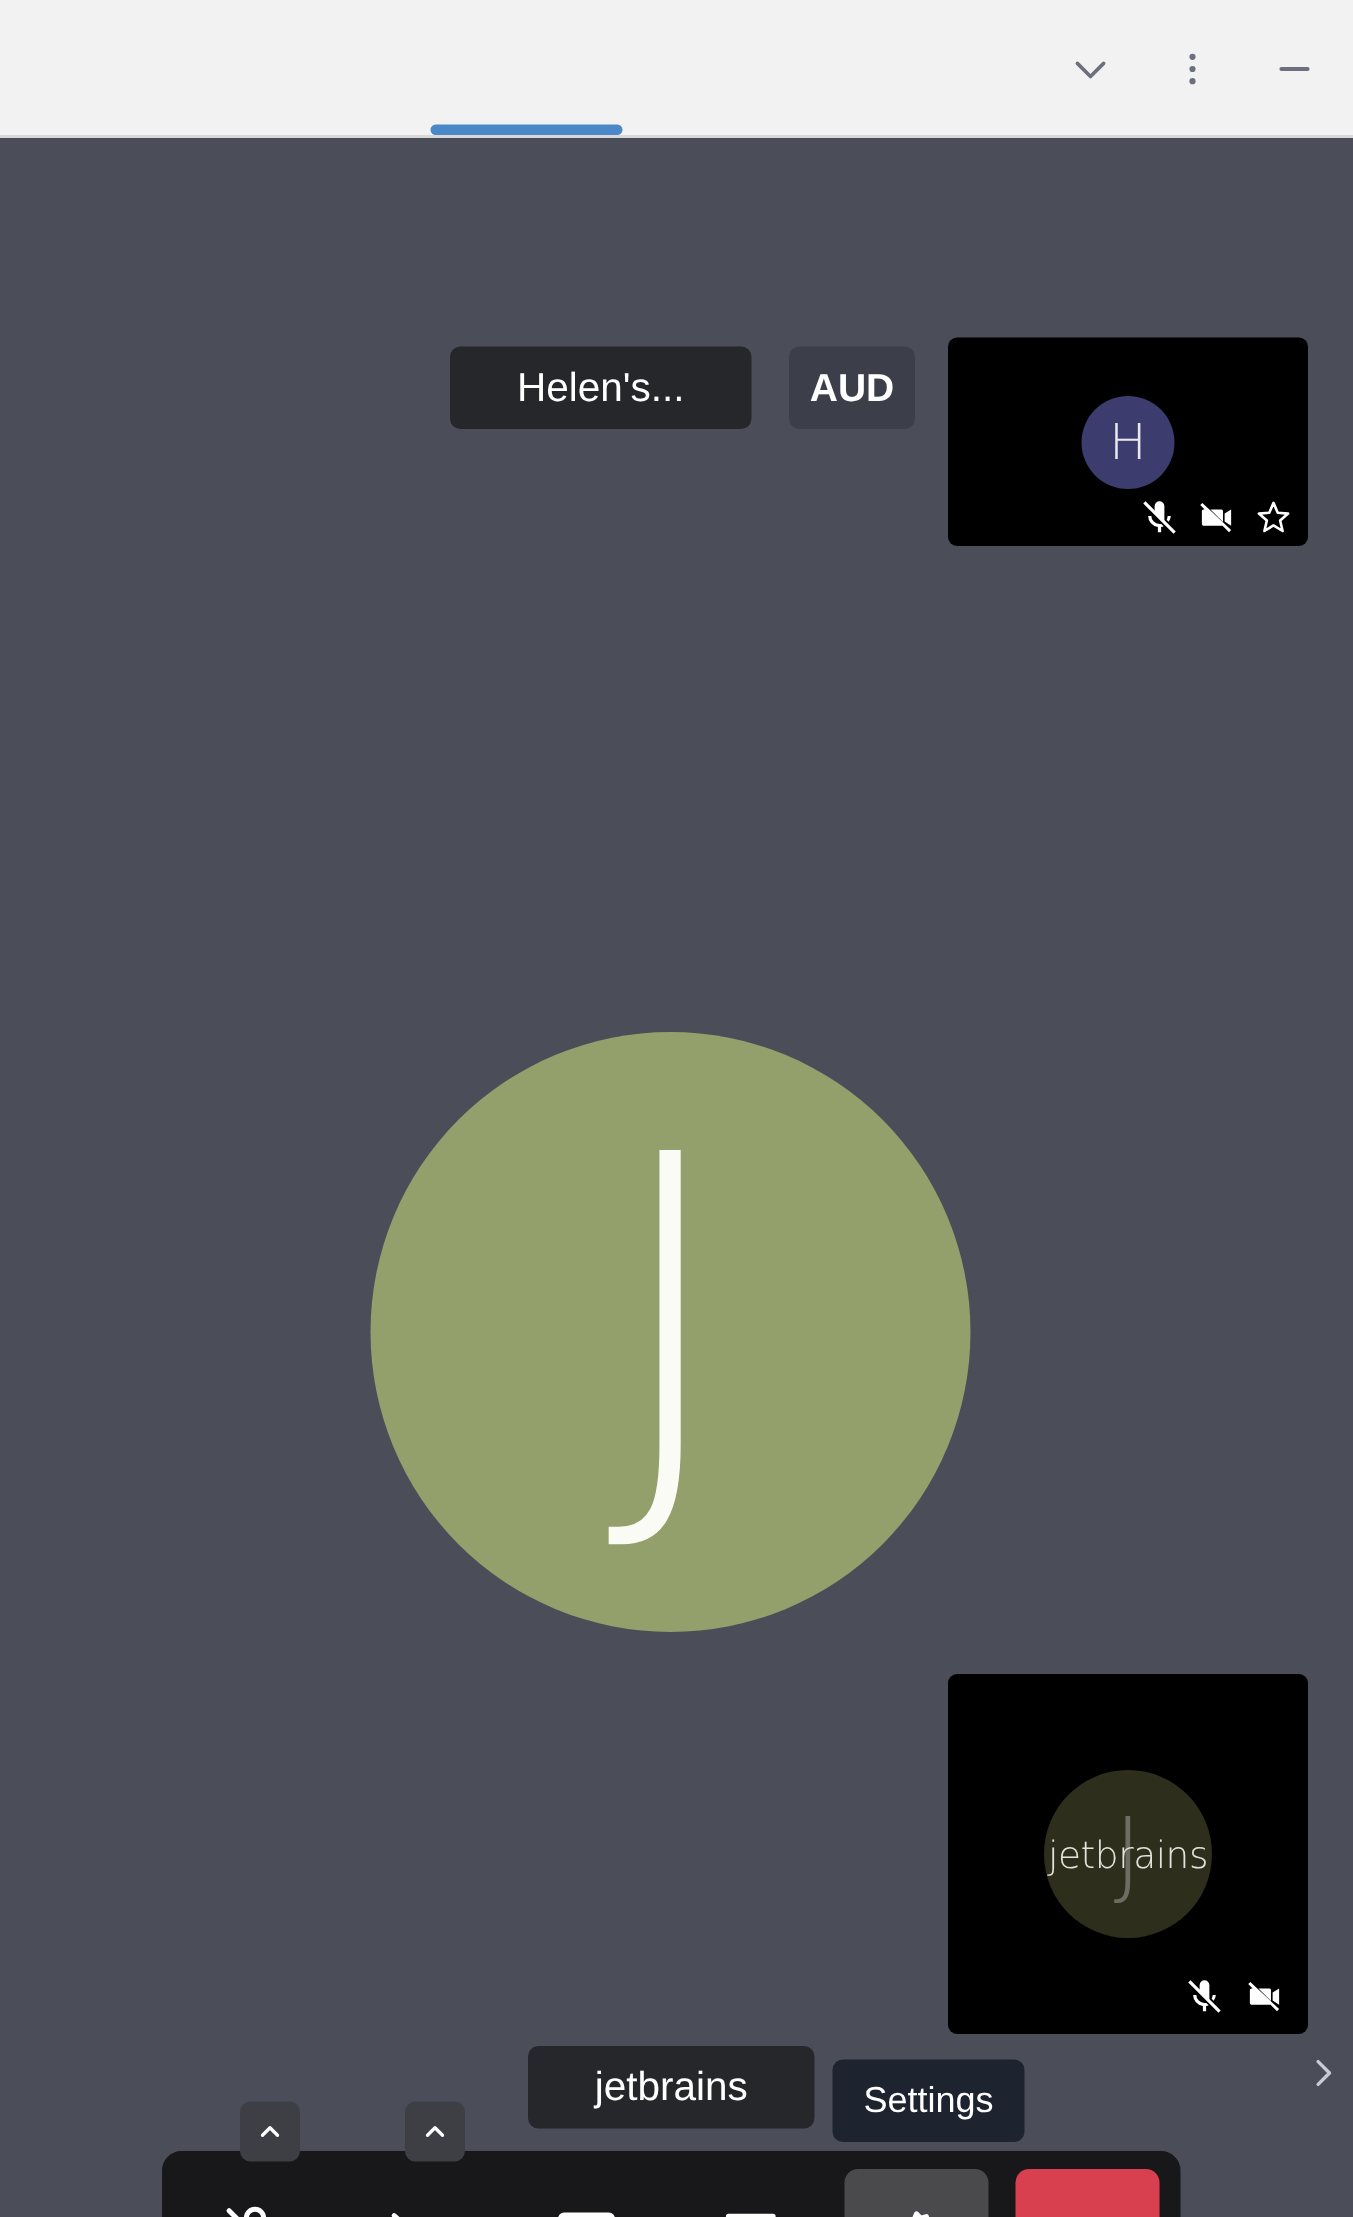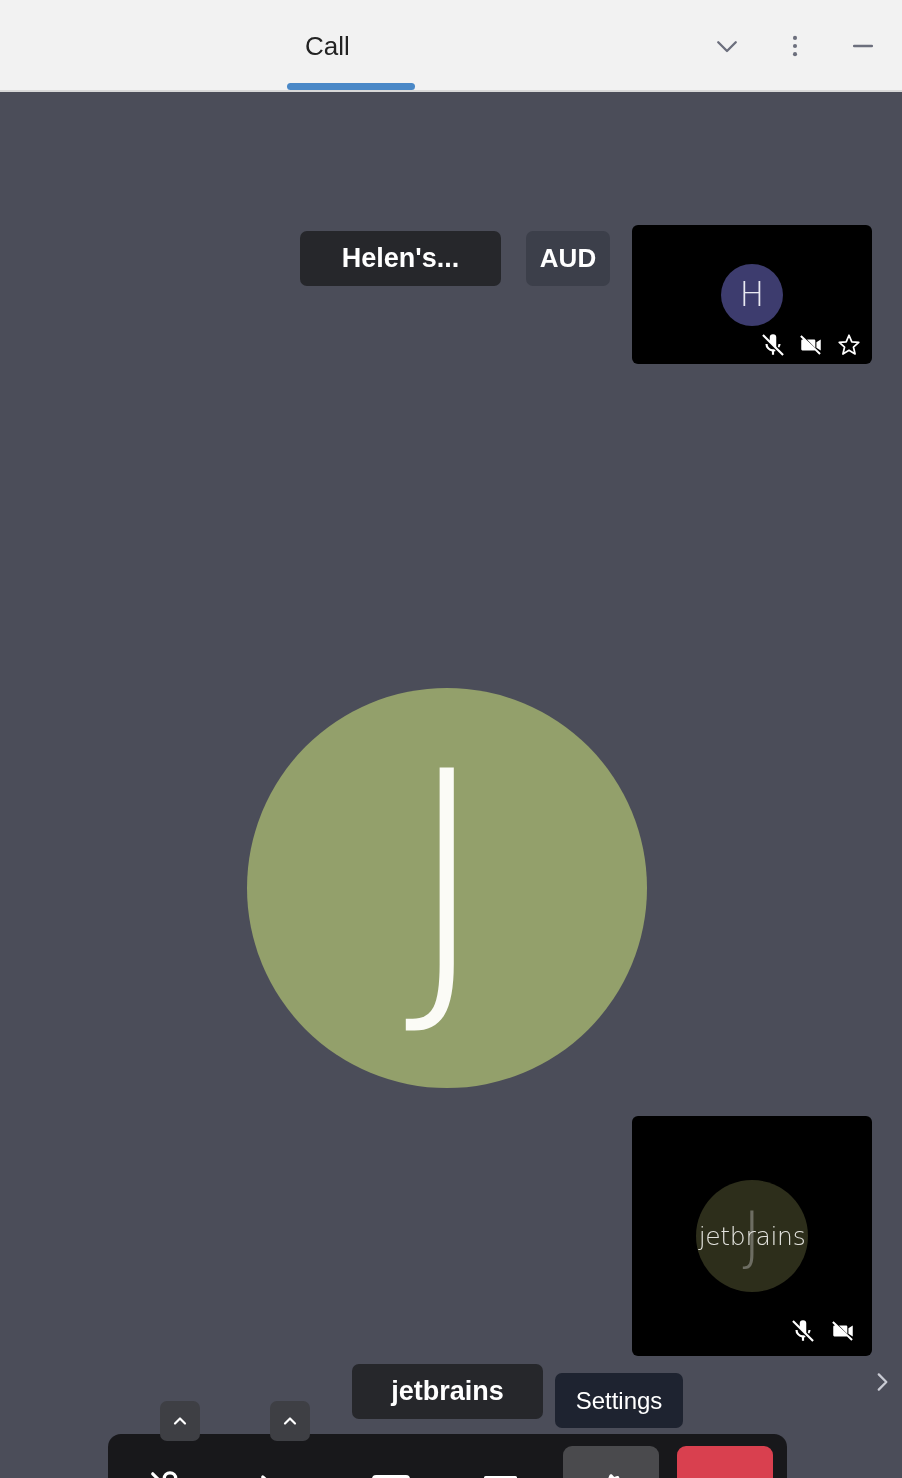--- a/index.html
+++ b/index.html
@@ -56,21 +56,20 @@
   .tip {
     position:absolute;
     display:flex; align-items:center; justify-content:center;
     border-radius:7px;
     color:#ffffff;
     white-space:nowrap;
   }
   .tip-name {
     background:#26272b;
     font-size:27px;
-    font-weight:bold;
   }
   .tip-aud {
     background:#3c3f4a;
     font-size:26px; font-weight:bold;
   }
   .tip-settings {
     background:#1e2330;
     font-size:24px;
   }
 
@@ -183,23 +182,20 @@
     z-index:5;
   }
 
   svg { overflow:visible; }
 </style>
 </head>
 <body>
 
 <div class="header">
 
-  <div class="tab">
-    <span class="tab-label">Call</span>
-  </div>
 
   <div class="hdr-btns">
     <div class="hdr-btn">
       <svg width="30" height="30" viewBox="0 0 24 24" fill="none" stroke="#6c6f7d" stroke-width="1.9" stroke-linecap="round" stroke-linejoin="round">
         <polyline points="5,9 12,16 19,9"></polyline>
       </svg>
     </div>
     <div class="hdr-btn">
       <svg width="26" height="26" viewBox="0 0 24 24" fill="#6c6f7d">
         <circle cx="12" cy="4.5" r="1.9"></circle>

